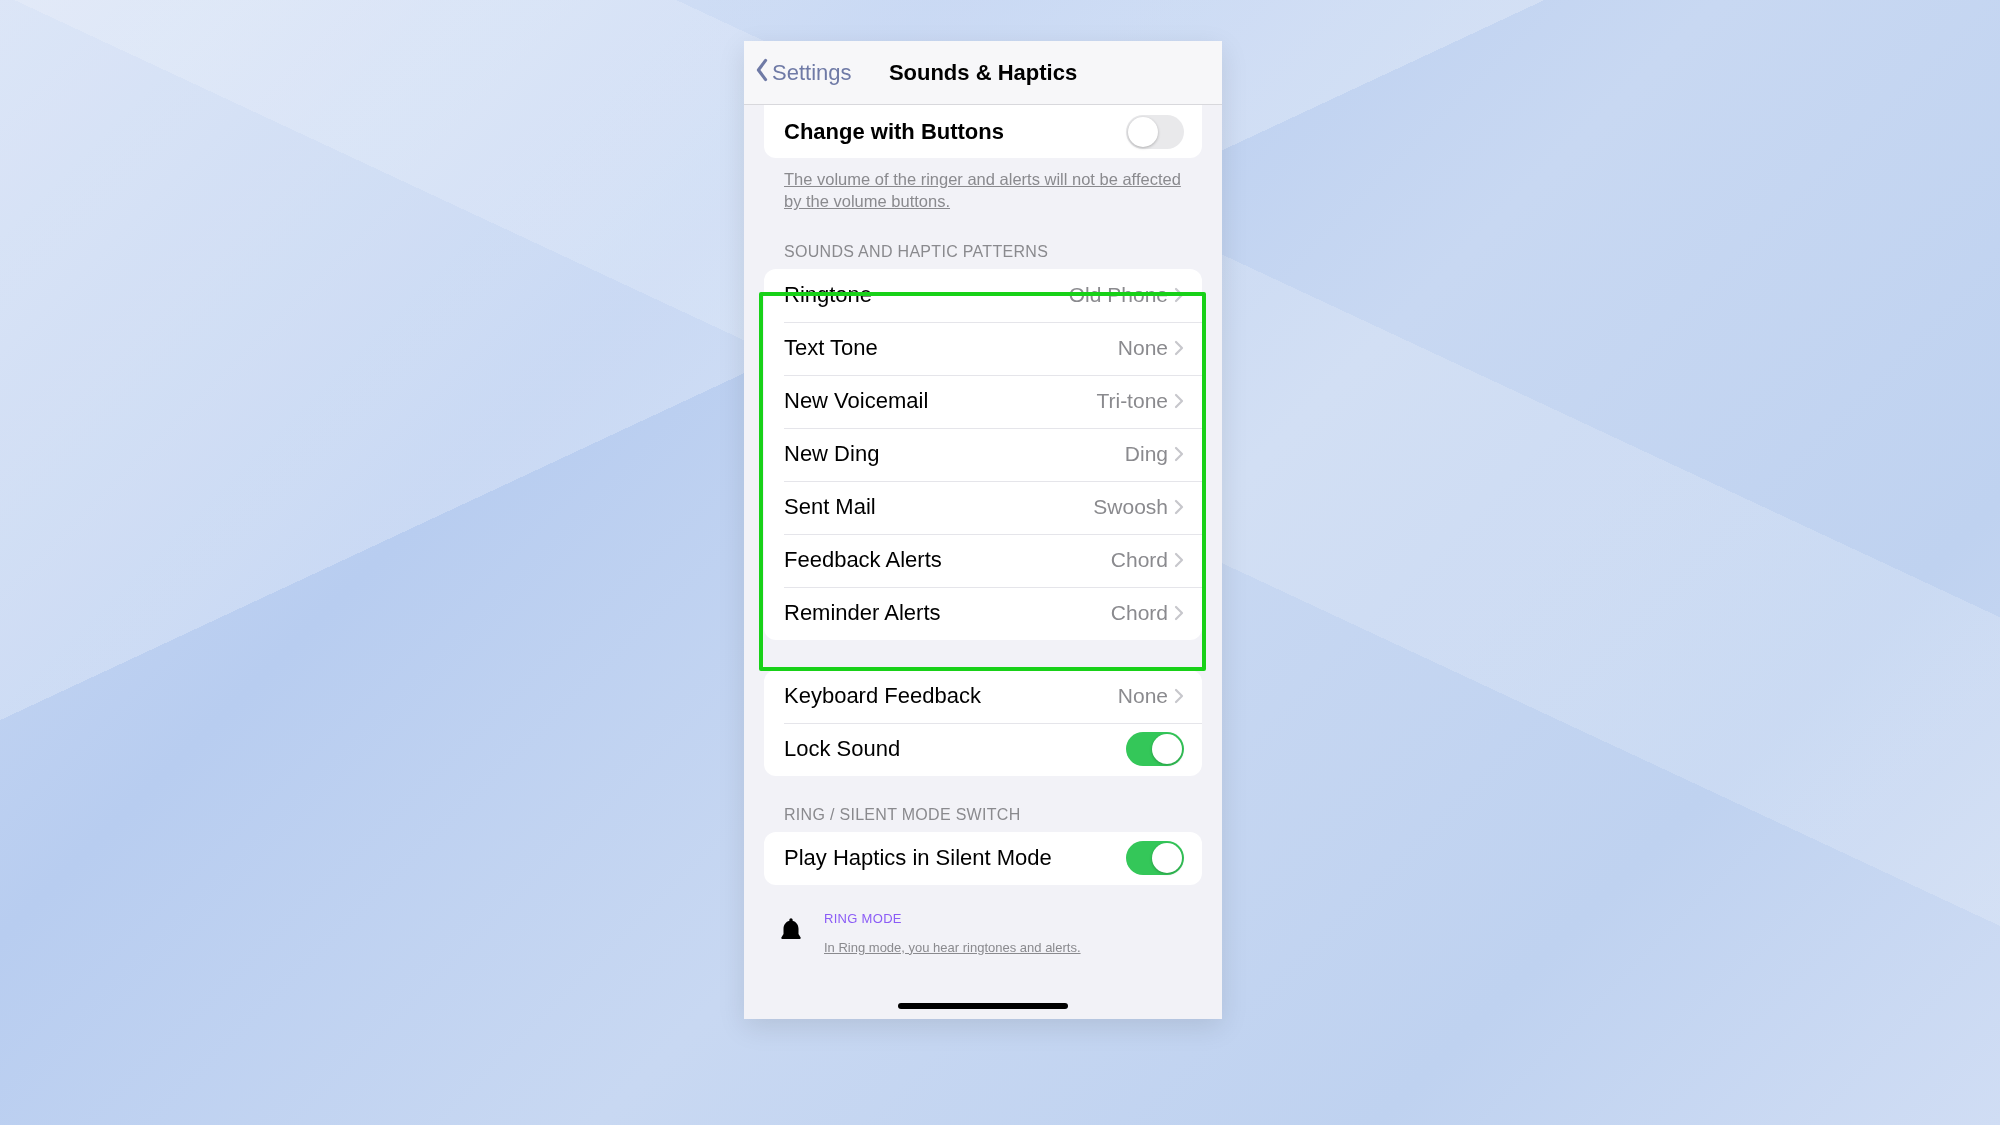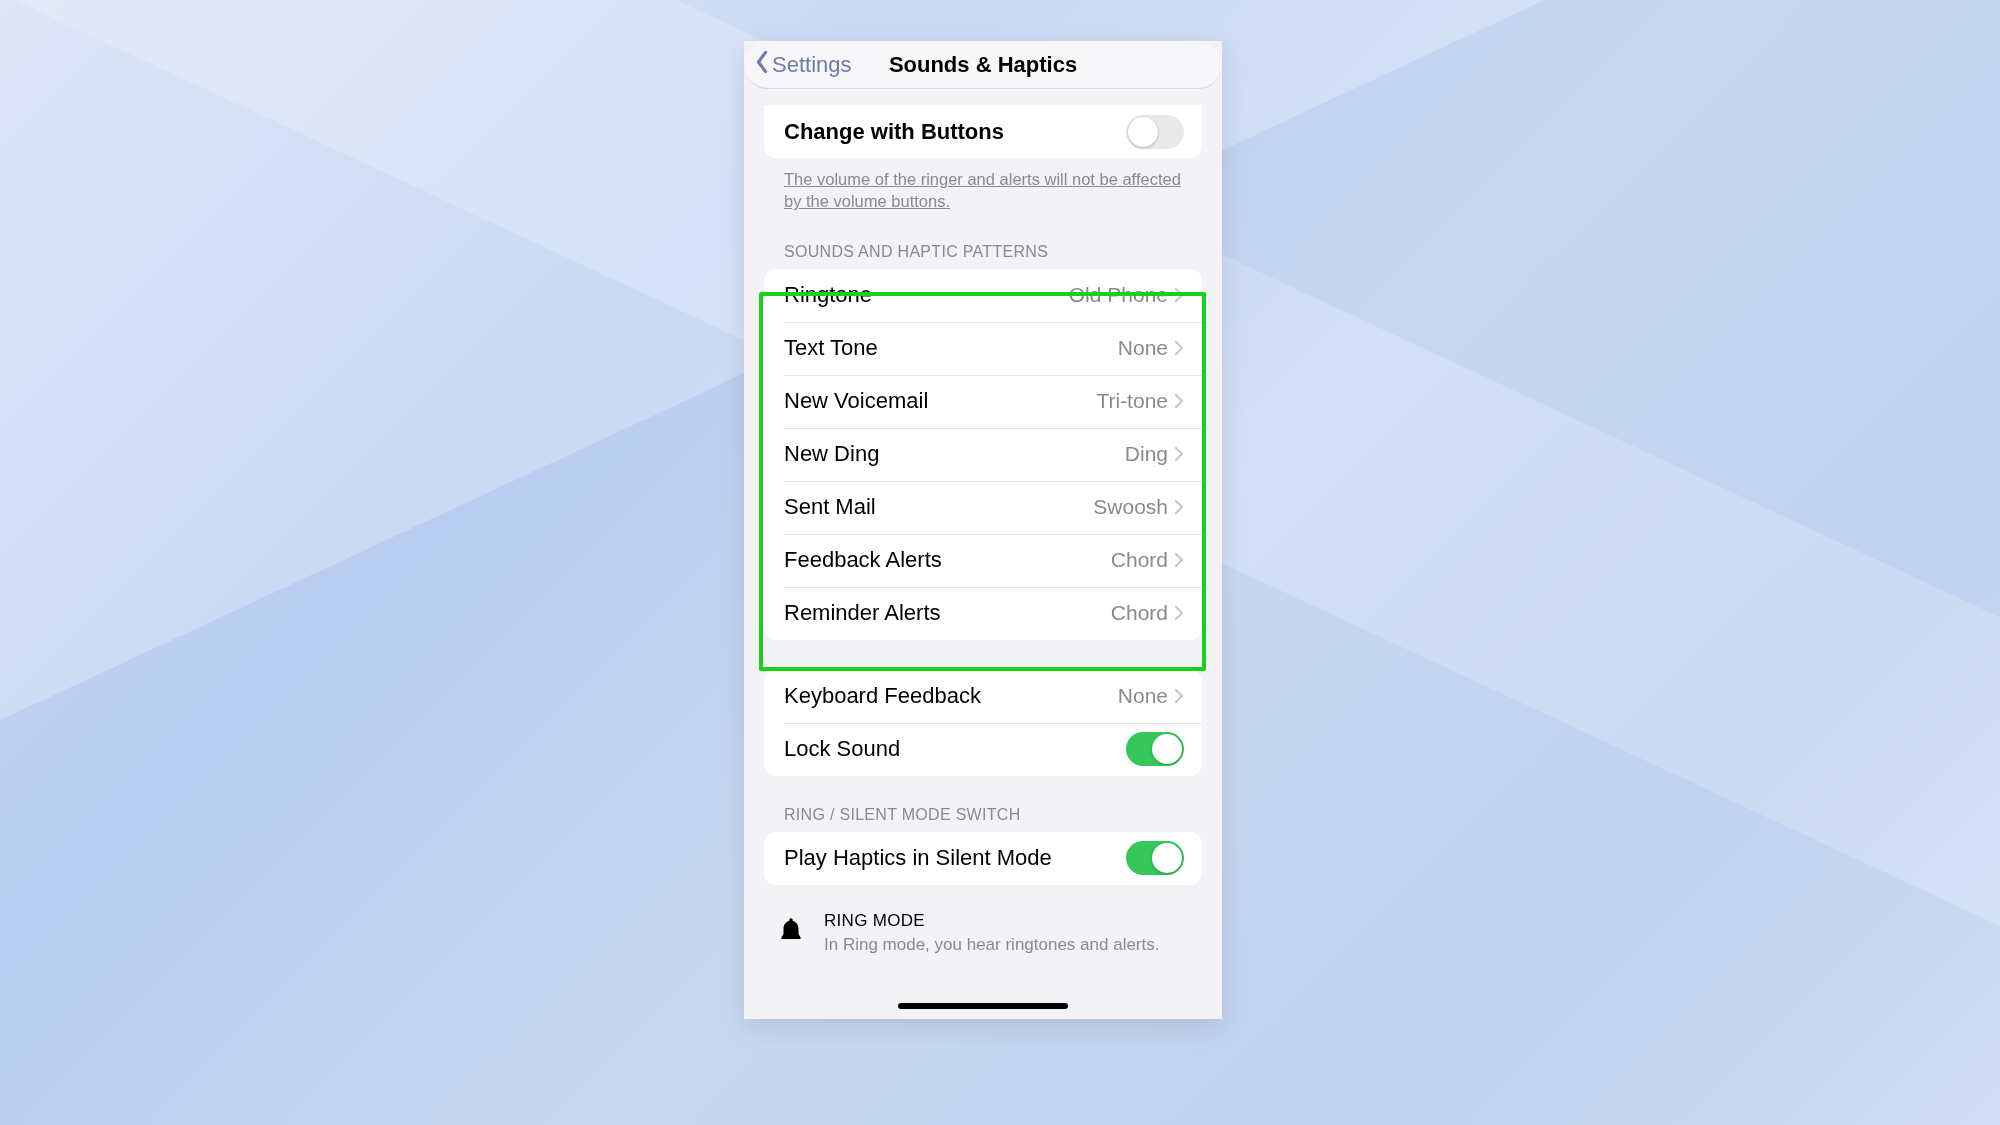--- a/index.html
+++ b/index.html
@@ -23,27 +23,26 @@
     position: absolute;
     left: 744px; top: 41px;
     width: 478px; height: 978px;
     background: #f2f2f7;
     box-shadow: 0 8px 26px rgba(0,0,0,0.10);
     overflow: hidden;
   }
 
   
   .navbar {
-    height: 48px;
+    height: 64px;
     background: #f7f7f9;
     border-bottom: 1px solid #d8d8dc;
     display: flex;
     align-items: center;
     position: relative;
-    border-radius: 29px;
   }
   .back {
     display: flex; align-items: center;
     padding-left: 10px;
     color: #6f7aa6;
     font-size: 22px;
     gap: 2px;
     cursor: pointer;
   }
   .back svg { width: 16px; height: 24px; }
@@ -136,24 +135,24 @@
   
   .ringmode {
     display: flex;
     gap: 18px;
     margin: 26px 40px 0 32px;
     align-items: flex-start;
   }
   .bell { flex: 0 0 auto; margin-top: 4px; }
   .bell svg { width: 30px; height: 30px; fill: #000; }
   .ringmode-text .hd {
-    font-size: 17px; color: #000000; letter-spacing: .3px;
+    font-size: 13px; color: #8b5cf6; letter-spacing: .3px;
   }
   .ringmode-text .sub {
-    font-size: 17px; color: #8a8a8e; margin-top: 4px;
+    font-size: 13px; color: #8a8a8e; margin-top: 14px; text-decoration: underline;
   }
 
   
   .home-indicator {
     position: absolute;
     left: 50%; transform: translateX(-50%);
     bottom: 10px;
     width: 170px; height: 6px;
     border-radius: 3px;
     background: #000;

